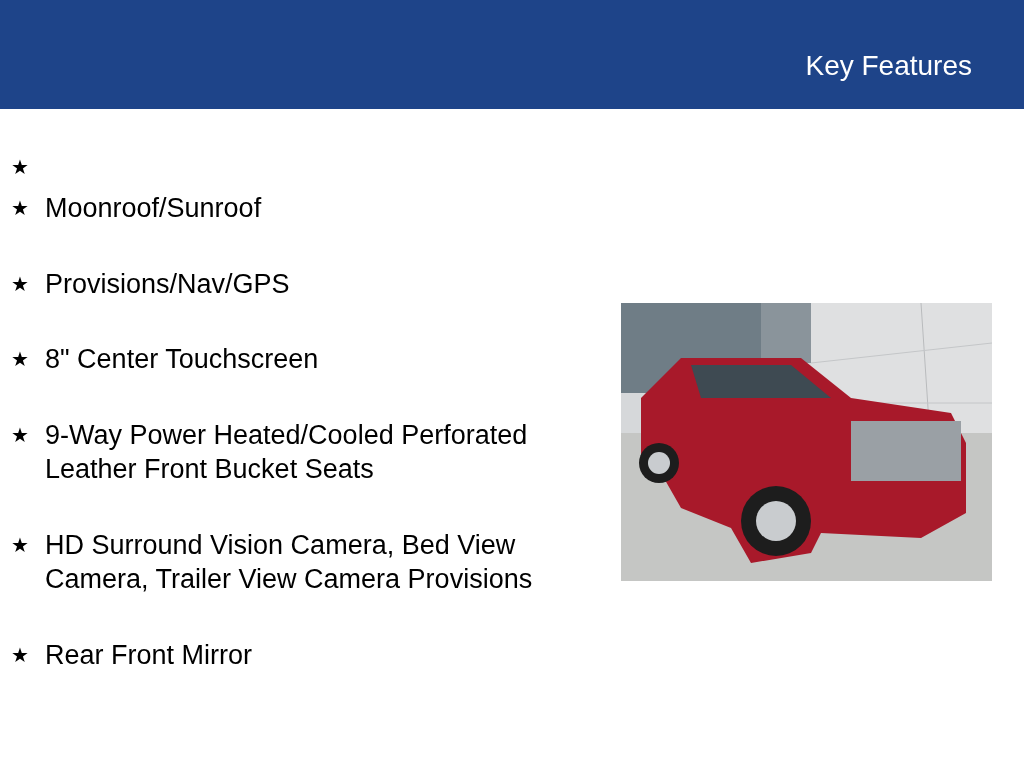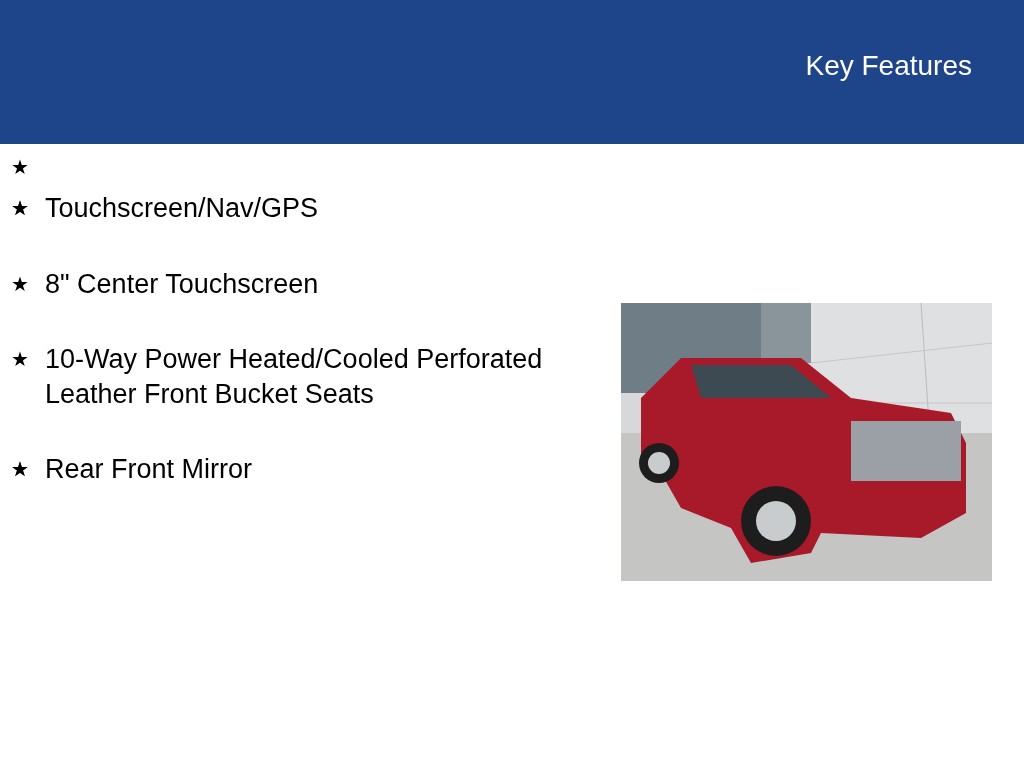--- a/index.html
+++ b/index.html
@@ -1,21 +1,21 @@
 <!DOCTYPE html>
 <html><head>
 <meta charset="utf-8">
 <style>
   html, body { margin: 0; padding: 0; }
   body {
     width: 1024px; height: 768px; overflow: hidden; background: #ffffff;
     font-family: "Liberation Sans", sans-serif; position: relative;
   }
   .header {
-    position: absolute; left: 0; top: 0; width: 1024px; height: 144px;
+    position: absolute; left: 0; top: 0; width: 1024px; height: 109px;
     background: #1e4489;
   }
   .header-title {
     position: absolute; right: 52px; top: 48px; color: #ffffff;
     font-size: 28px; line-height: 36px;
   }
   .features {
     position: absolute; left: 0; top: 150px; width: 600px;
     list-style: none; margin: 0; padding: 0;
   }
@@ -34,25 +34,25 @@
 </style>
 </head>
 <body>
 
 <div class="header">
   <div class="header-title">Key Features</div>
 </div>
 
 <ul class="features">
   <li class="feature"><span class="star">★</span></li>
-  <li class="feature"><span class="star">★</span></li>
-  <li class="feature"><span class="star">★</span><span>Touchscreen/Nav/GPS</span></li>
+  <li class="feature"><span class="star">★</span><span>Moonroof/Sunroof</span></li>
+  <li class="feature"><span class="star">★</span><span>Provisions/Nav/GPS</span></li>
   <li class="feature"><span class="star">★</span><span>8" Center Touchscreen</span></li>
-  <li class="feature"><span class="star">★</span><span>10-Way Power Heated/Cooled Perforated Leather Front Bucket Seats</span></li>
-  <li class="feature"><span class="star">★</span></li>
+  <li class="feature"><span class="star">★</span><span>9-Way Power Heated/Cooled Perforated Leather Front Bucket Seats</span></li>
+  <li class="feature"><span class="star">★</span><span>HD Surround Vision Camera, Bed View Camera, Trailer View Camera Provisions</span></li>
   <li class="feature"><span class="star">★</span><span>Rear Front Mirror</span></li>
 </ul>
 
 <div class="photo">
   <svg width="371" height="278" viewBox="0 0 371 278">
     <rect x="0" y="0" width="371" height="150" fill="#d6d8da"></rect>
     <rect x="0" y="0" width="140" height="90" fill="#6f7d86"></rect>
     <rect x="140" y="0" width="50" height="60" fill="#8a949b"></rect>
     <rect x="190" y="0" width="181" height="150" fill="#dfe0e1"></rect>
     <line x1="300" y1="0" x2="310" y2="150" stroke="#b9bbbd"></line>

